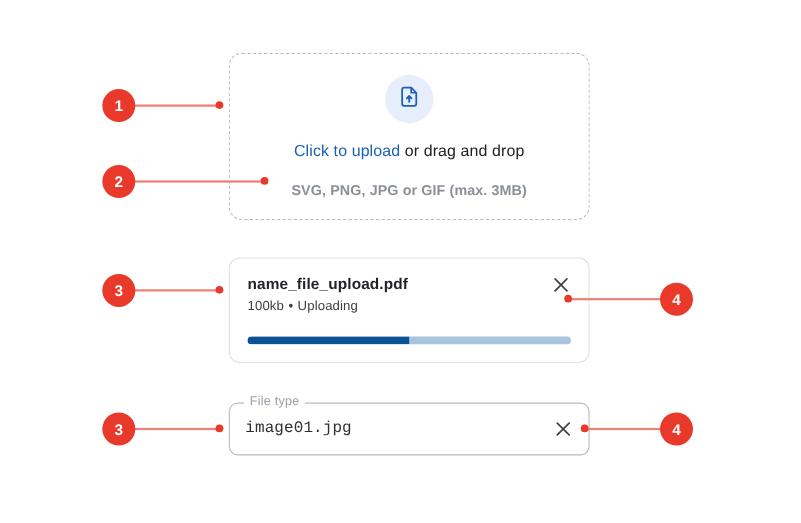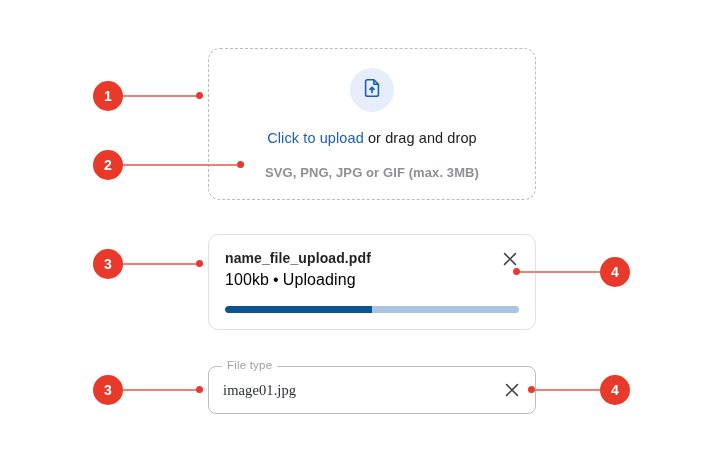--- a/index.html
+++ b/index.html
@@ -113,22 +113,22 @@
     justify-content: space-between;
   }
   .file-name {
     font-size: 14px;
     font-weight: bold;
     color: #1f2226;
     letter-spacing: .1px;
     text-align: right;
   }
   .file-meta {
-    font-size: 16px;
-    color: #000000;
+    font-size: 12px;
+    color: #404040;
     margin-top: 5px;
     letter-spacing: .1px;
   }
   .file-meta .dot {
     margin: 0 4px;
   }
   .x-btn {
     background: none;
     border: none;
     padding: 0;
@@ -180,21 +180,21 @@
     line-height: 1;
     letter-spacing: .2px;
   }
   .field-value {
     flex: 1;
     font-size: 14.5px;
     color: #2c2f33;
     border: none;
     outline: none;
     background: transparent;
-    font-family: Liberation Serif, serif;
+    font-family: Liberation Mono, monospace;
     padding: 0;
     letter-spacing: .1px;
   }
 </style>
 </head>
 <body>
 
 <div class="stage">
 
   <div class="dropzone">

